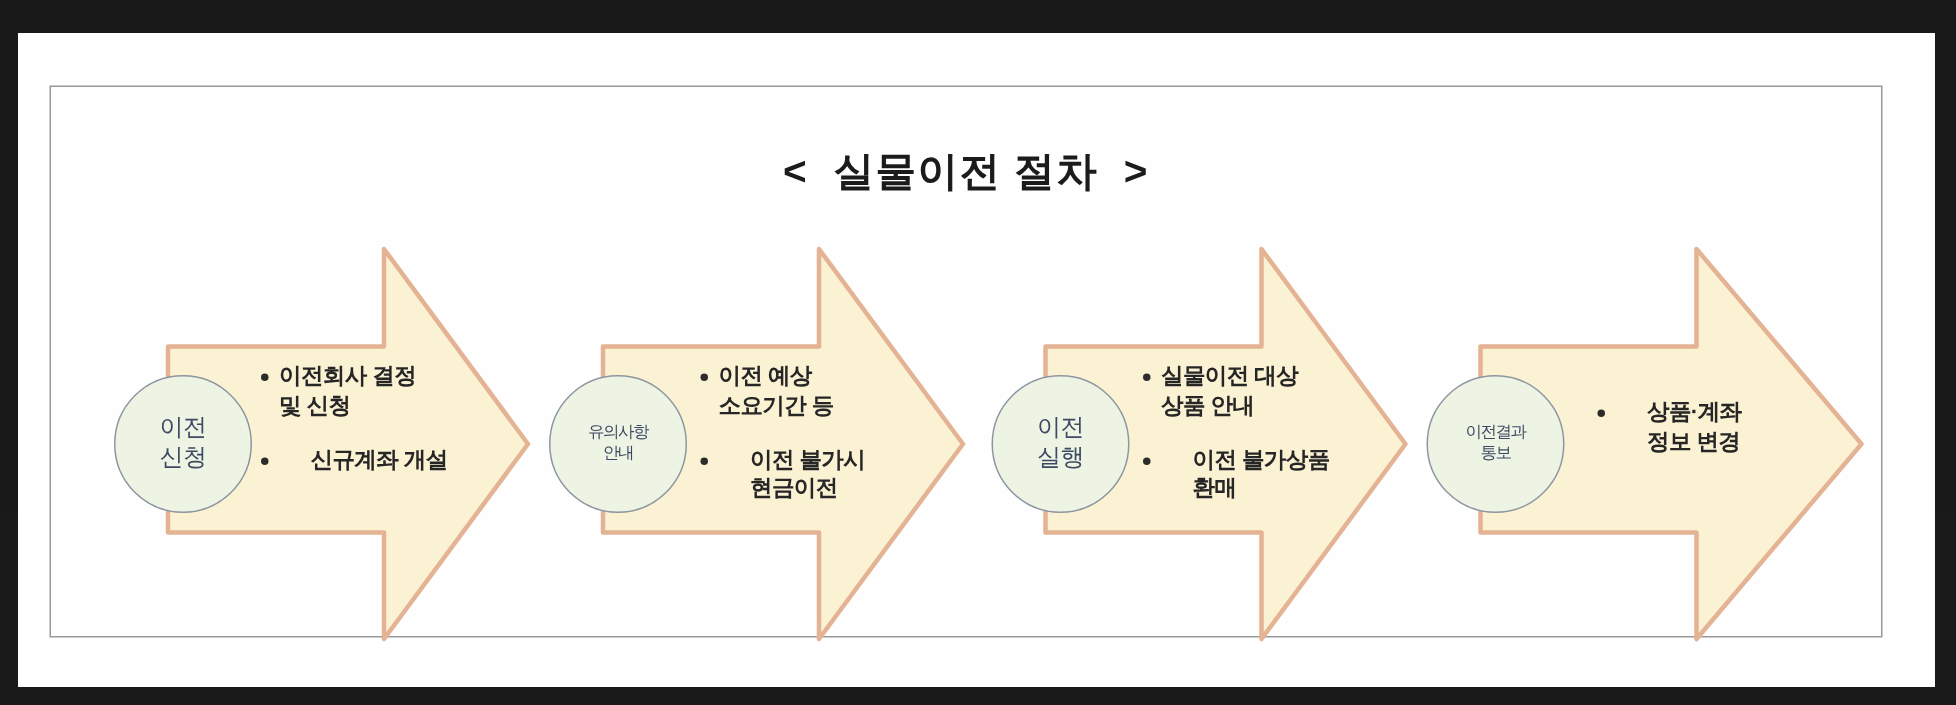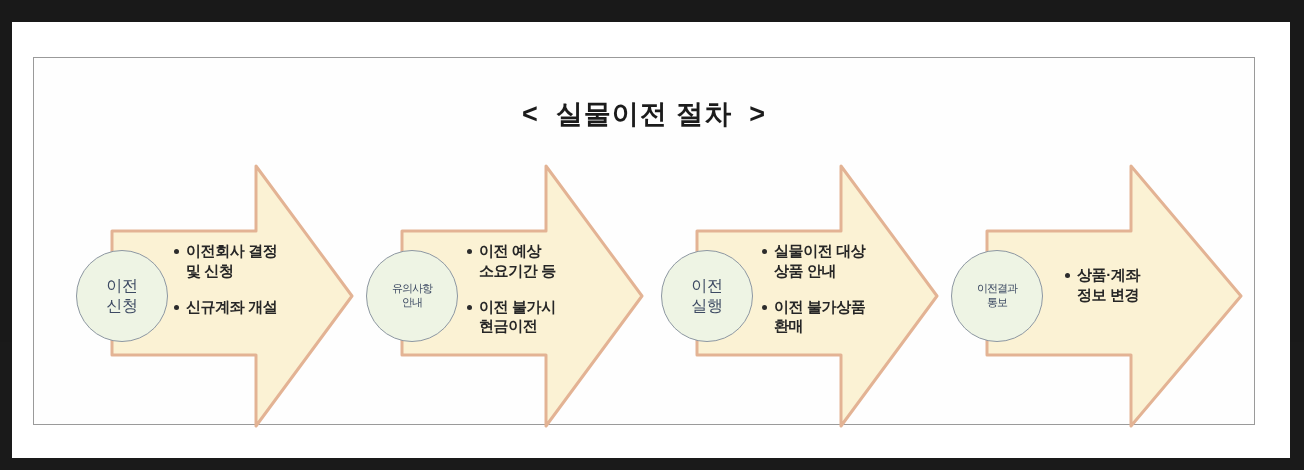--- a/index.html
+++ b/index.html
@@ -110,21 +110,21 @@
 
   .bullets {
     position: absolute;
     z-index: 3;
   }
   .bullet {
     display: flex;
     align-items: flex-start;
     margin-bottom: 16px;
   }
-  .bullet:last-child { margin-bottom: 0; }
+  .bullet:last-child { margin-bottom: 0; gap: 21px; }
   .bullet-dot {
     width: 5px;
     height: 5px;
     background: #2c2c2c;
     border-radius: 50%;
     margin-top: 8px;
     margin-right: 7px;
     flex: 0 0 auto;
   }
   .bullet-text {

